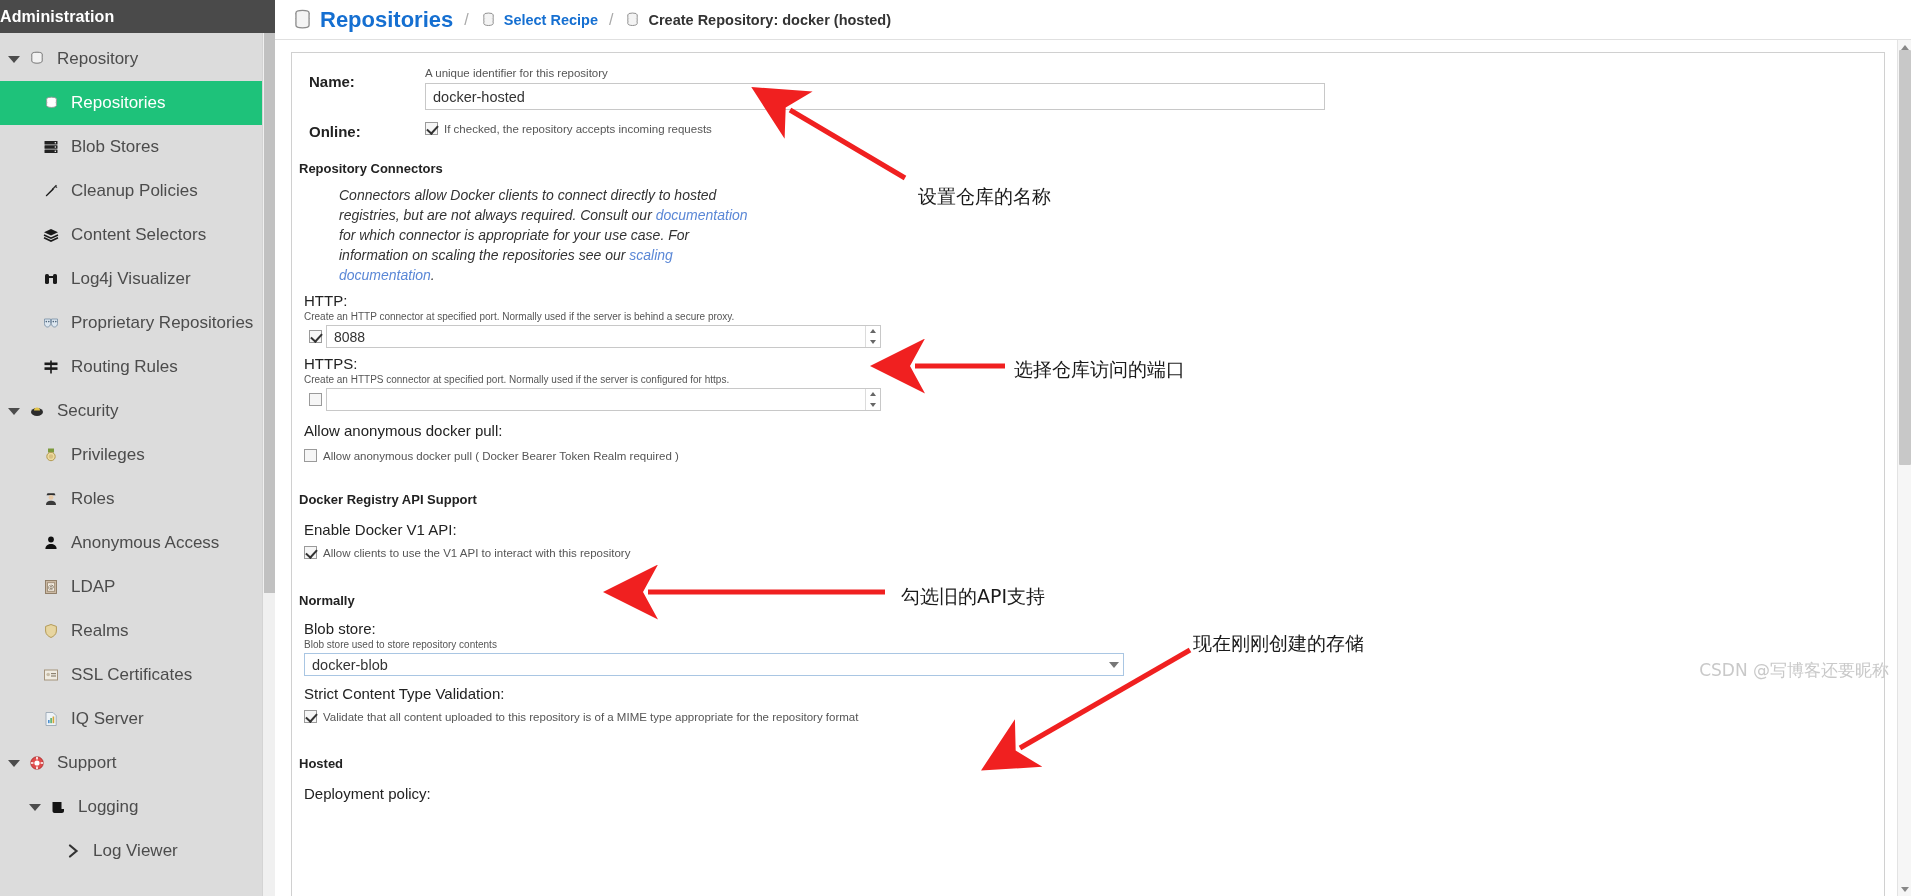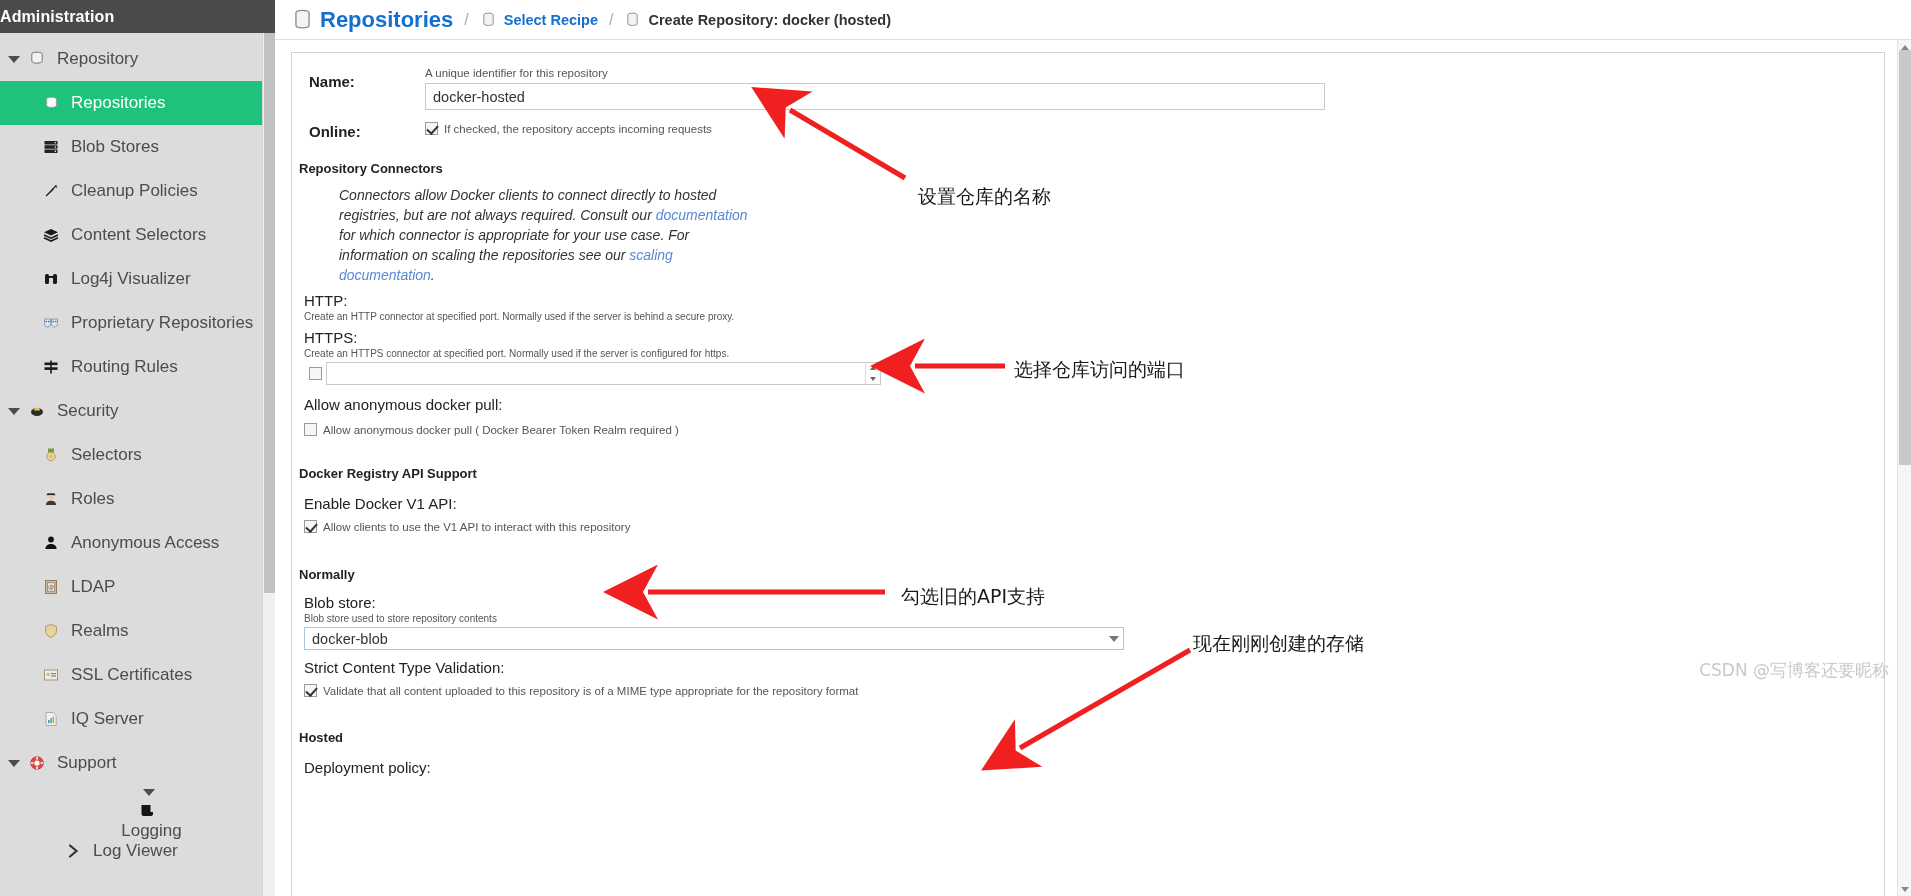--- a/index.html
+++ b/index.html
@@ -515,21 +515,21 @@
       </div>
 
       <div class="nav-item">
         <span class="nav-icon">
           <svg width="16" height="16" viewBox="0 0 16 16">
             <rect x="5" y="1.5" width="6" height="4" fill="#7d9a3d"></rect>
             <circle cx="8" cy="9.5" r="4.2" fill="#eddba0" stroke="#b39a52" stroke-width="1"></circle>
             <circle cx="8" cy="9.5" r="2.2" fill="#d9c183"></circle>
           </svg>
         </span>
-        <span class="nav-label">Selectors</span>
+        <span class="nav-label">Privileges</span>
       </div>
 
       <div class="nav-item">
         <span class="nav-icon">
           <svg width="16" height="16" viewBox="0 0 16 16">
             <path d="M3.5 4.2 h9 l-1 -2 h-7z" fill="#2e2e2e"></path>
             <circle cx="8" cy="6.4" r="2.4" fill="#e6c9a8"></circle>
             <path d="M3 14 c0-3 2.2-4.3 5-4.3s5 1.3 5 4.3z" fill="#3a3a3a"></path>
           </svg>
         </span>
@@ -596,21 +596,21 @@
         <span class="nav-icon">
           <svg width="16" height="16" viewBox="0 0 16 16">
             <circle cx="8" cy="8" r="6.2" fill="#e04a4a" stroke="#b13232" stroke-width="1"></circle>
             <circle cx="8" cy="8" r="2.6" fill="#fff"></circle>
             <path d="M8 1.8 v2.6 M8 11.6 v2.6 M1.8 8 h2.6 M11.6 8 h2.6" stroke="#fff" stroke-width="1.6"></path>
           </svg>
         </span>
         <span class="nav-label">Support</span>
       </div>
 
-      <div class="nav-group" style="padding-left:28px;flex-direction:column;">
+      <div class="nav-group" style="padding-left:28px;">
         <span class="caret"></span>
         <span class="nav-icon">
           <svg width="16" height="16" viewBox="0 0 16 16">
             <path d="M2.5 3 h9 v7 h2.5 v2 c0 1.1-.9 2-2 2 H4.5 c-1.1 0-2-.9-2-2z" fill="#151515"></path>
           </svg>
         </span>
         <span class="nav-label">Logging</span>
       </div>
 
       <div class="nav-item sub2">
@@ -693,20 +693,32 @@
         </div>
 
         <div class="section-title">Repository Connectors</div>
 
         <div class="para">
           <span>Connectors allow Docker clients to connect directly to hosted registries, but are not always required. Consult our </span><a>documentation</a><span> for which connector is appropriate for your use case. For information on scaling the repositories see our </span><a>scaling documentation</a><span>.</span>
         </div>
 
         <div class="sub-label">HTTP:</div>
         <div class="sub-hint">Create an HTTP connector at specified port. Normally used if the server is behind a secure proxy.</div>
+        <div class="port-row">
+          <div class="port-chk-wrap">
+            <span class="chk checked"></span>
+          </div>
+          <div class="spinner-box">
+            <input type="text" value="8088" style="">
+            <span class="spin-btns">
+              <span class="spin-up"></span>
+              <span class="spin-dn"></span>
+            </span>
+          </div>
+        </div>
 
         <div class="sub-label">HTTPS:</div>
         <div class="sub-hint">Create an HTTPS connector at specified port. Normally used if the server is configured for https.</div>
         <div class="port-row">
           <div class="port-chk-wrap">
             <span class="chk"></span>
           </div>
           <div class="spinner-box">
             <input type="text" value="" style="">
             <span class="spin-btns">

